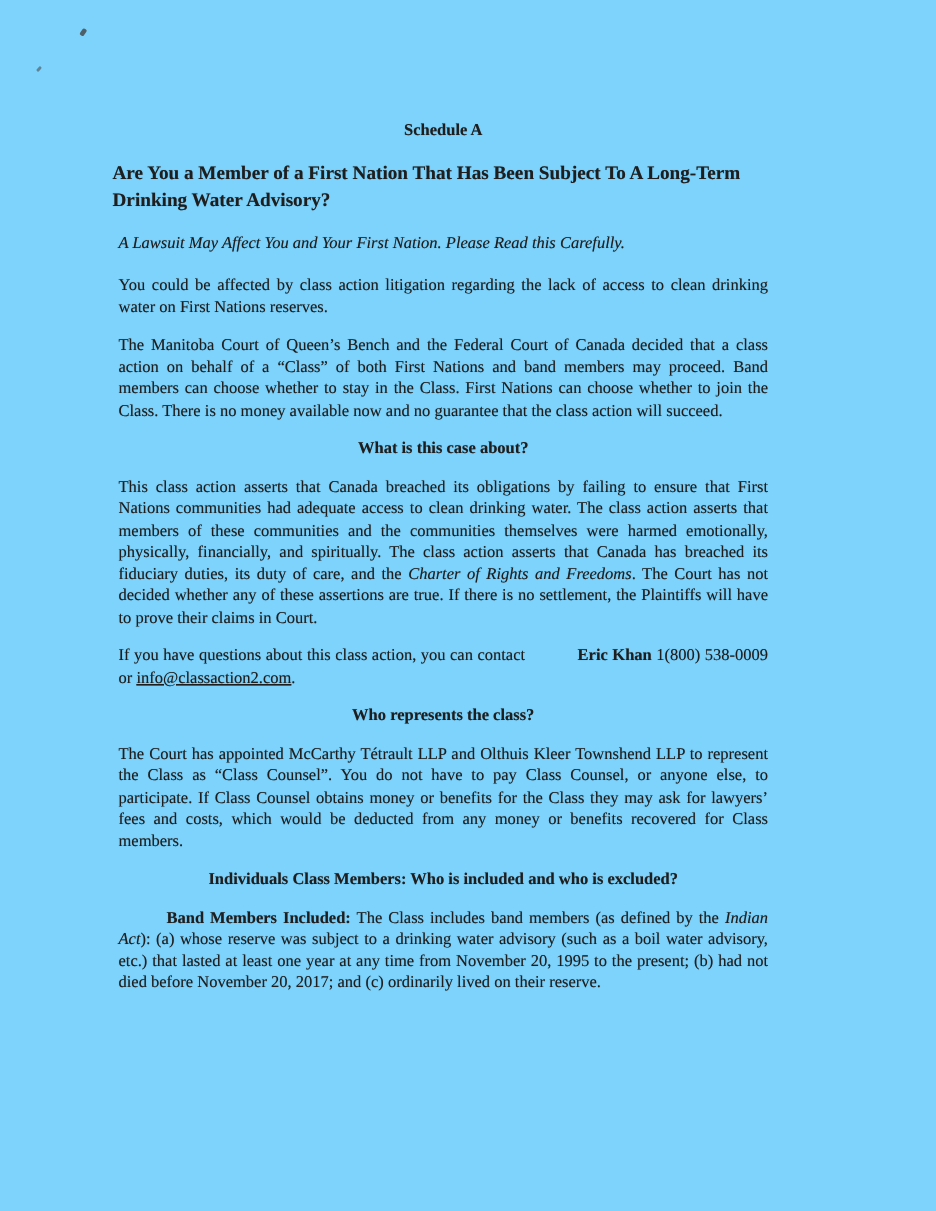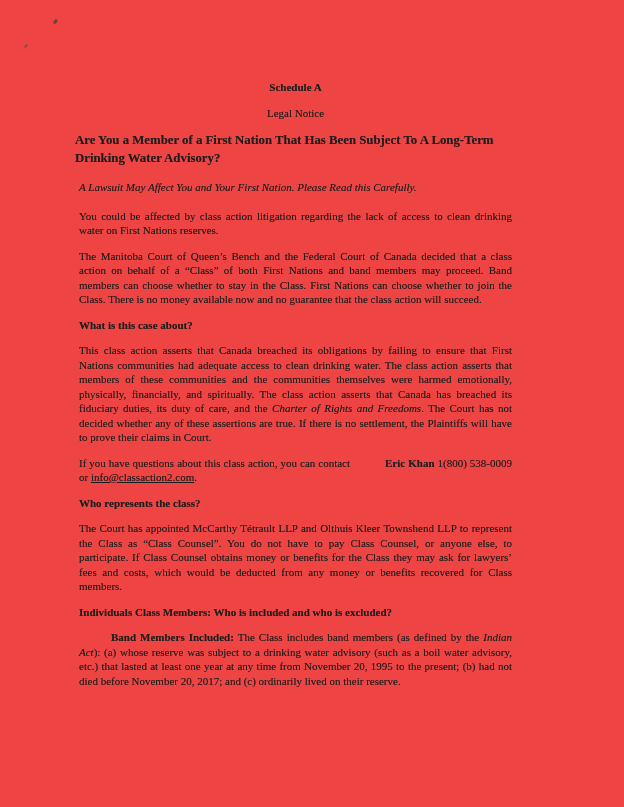--- a/index.html
+++ b/index.html
@@ -3,21 +3,21 @@
 <meta charset="utf-8">
 <style>
   html, body {
     margin: 0; padding: 0;
     background: #ffffff;
   }
   .page {
     position: relative;
     width: 624px; height: 807px;
     background: #fefefdf;
-    background-color: #ef4444;
+    background-color: #7dd3fc;
     overflow: hidden;
     font-family: "Liberation Serif", "DejaVu Serif", serif;
     color: #1e1e1e;
   }
   .content {
     position: absolute;
     left: 79px; top: 80px;
     width: 433px;
     font-size: 11px;
     line-height: 14.5px;
@@ -27,38 +27,37 @@
   .subheading { text-align: center; font-weight: bold; }
   .subheading.plain { font-weight: normal; }
   .title {
     text-align: left;
     font-weight: bold;
     font-size: 12.8px;
     line-height: 18px;
     margin: 0 -4px 13px -4px;
   }
   .tagline { text-align: left; font-style: italic; margin-bottom: 14px; }
-  .heading { text-align: left; font-weight: bold; }
+  .heading { text-align: center; font-weight: bold; }
   .paragraph { text-align: justify; }
   .b { font-weight: bold; padding-left: 32px; }
   .i { font-style: italic; }
   .u { text-decoration: underline; }
   .speck { position: absolute; background: #444444; }
   .speck-1 { left: 54px; top: 19px; width: 3px; height: 5px; transform: rotate(35deg); border-radius: 1px; opacity: 0.8; }
   .speck-2 { left: 25px; top: 44px; width: 2px; height: 4px; transform: rotate(40deg); border-radius: 1px; opacity: 0.55; }
 </style>
 </head>
 <body>
 
 <div class="page">
   <span class="speck speck-1"></span>
   <span class="speck speck-2"></span>
   <div class="content">
       <div class="block subheading"><span>Schedule A</span></div>
-      <div class="block subheading plain"><span>Legal Notice</span></div>
       <div class="block title"><span>Are You a Member of a First Nation That Has Been Subject To A Long-Term Drinking Water Advisory?</span></div>
       <div class="block tagline"><span>A Lawsuit May Affect You and Your First Nation. Please Read this Carefully.</span></div>
       <div class="block paragraph"><span>You could be affected by class action litigation regarding the lack of access to clean drinking water on First Nations reserves.</span></div>
       <div class="block paragraph"><span>The Manitoba Court of Queen’s Bench and the Federal Court of Canada decided that a class action on behalf of a “Class” of both First Nations and band members may proceed. Band members can choose whether to stay in the Class. First Nations can choose whether to join the Class. There is no money available now and no guarantee that the class action will succeed.</span></div>
       <div class="block heading"><span>What is this case about?</span></div>
       <div class="block paragraph"><span>This class action asserts that Canada breached its obligations by failing to ensure that First Nations communities had adequate access to clean drinking water. The class action asserts that members of these communities and the communities themselves were harmed emotionally, physically, financially, and spiritually. The class action asserts that Canada has breached its fiduciary duties, its duty of care, and the </span><span class="i">Charter of Rights and Freedoms</span><span>. The Court has not decided whether any of these assertions are true. If there is no settlement, the Plaintiffs will have to prove their claims in Court.</span></div>
       <div class="block paragraph"><span>If you have questions about this class action, you can contact </span><span class="b">Eric Khan</span><span> </span><span>1(800) 538-0009</span><span> or </span><span class="u">info@classaction2.com</span><span>.</span></div>
       <div class="block heading"><span>Who represents the class?</span></div>
       <div class="block paragraph"><span>The Court has appointed McCarthy Tétrault LLP and Olthuis Kleer Townshend LLP to represent the Class as “Class Counsel”. You do not have to pay Class Counsel, or anyone else, to participate. If Class Counsel obtains money or benefits for the Class they may ask for lawyers’ fees and costs, which would be deducted from any money or benefits recovered for Class members.</span></div>
       <div class="block heading"><span>Individuals Class Members: Who is included and who is excluded?</span></div>

